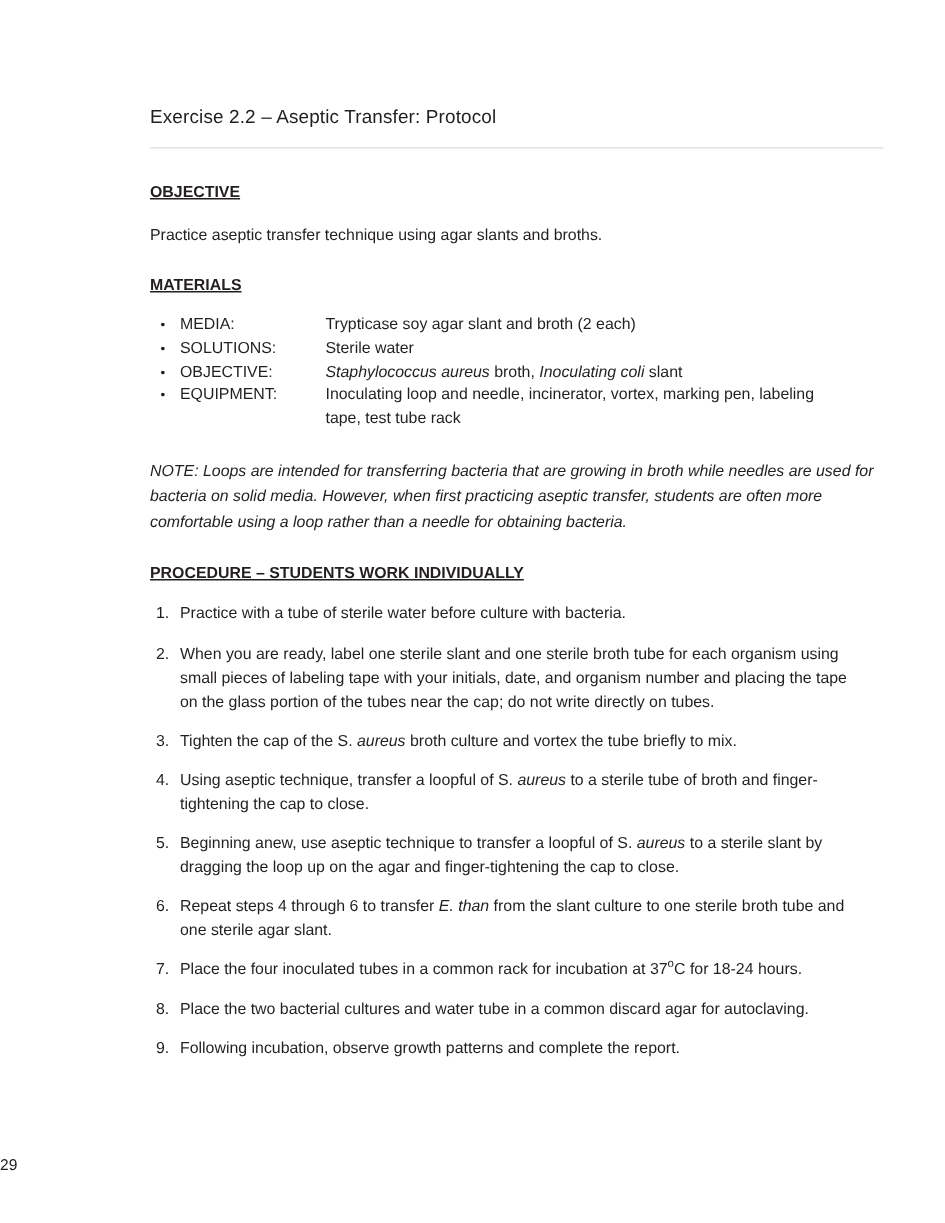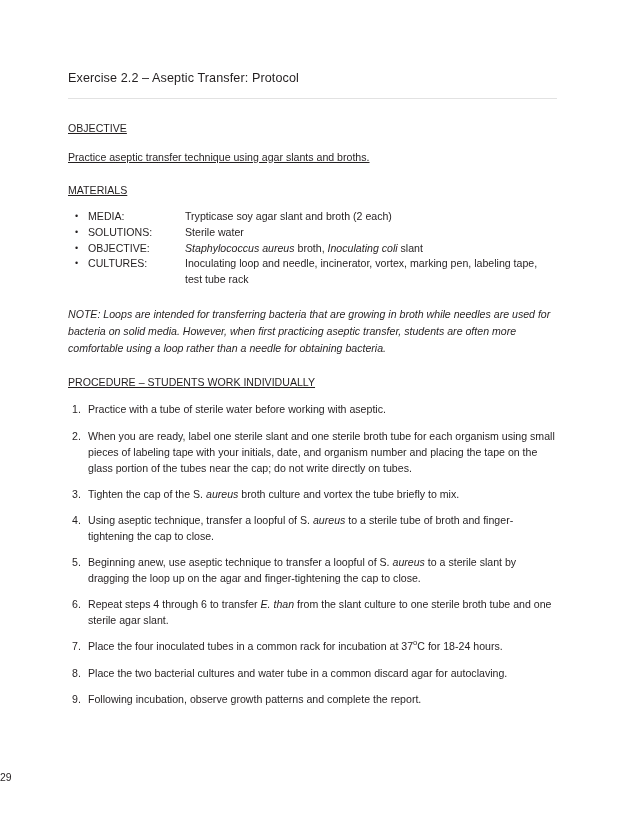--- a/index.html
+++ b/index.html
@@ -14,48 +14,47 @@
     font-family: "Liberation Sans", sans-serif;
     color: #231f20;
     -webkit-font-smoothing: antialiased;
   }
   .page {
     position: absolute;
     left: 0; top: 0;
     width: 630px;
     height: 815px;
     box-sizing: border-box;
-    padding: 70px 62px 0 68px;
+    padding: 70px 62px 0 100px;
   }
   .doc-title {
     font-size: 12.6px;
     letter-spacing: 0.1px;
     color: #231f20;
     margin: 0;
     font-weight: normal;
     line-height: 1.3;
   }
   .title-rule {
     border: 0;
     border-top: 1px solid #e2e2e2;
     margin: 12px 0 0 0;
     width: 489px;
   }
   .section-head {
     font-size: 10.6px;
     text-decoration: underline;
     margin: 0;
-    font-weight: normal;
+    font-weight: bold;
     line-height: 1.35;
   }
   .body-text {
     font-size: 10.6px;
     line-height: 1.45;
     margin: 0;
-    text-decoration: underline;
   }
   .note {
     font-size: 10.6px;
     font-style: italic;
     line-height: 1.62;
     margin: 0;
     width: 489px;
   }
   .sp-18 { height: 18px; }
   .sp-14 { height: 14px; }
@@ -161,38 +160,38 @@
       <span class="mat-label">SOLUTIONS:</span>
       <span class="mat-value">Sterile water</span>
     </li>
     <li>
       <span class="mat-bullet">•</span>
       <span class="mat-label">OBJECTIVE:</span>
       <span class="mat-value"><i>Staphylococcus aureus</i> broth, <i>Inoculating coli</i> slant</span>
     </li>
     <li>
       <span class="mat-bullet">•</span>
-      <span class="mat-label">CULTURES:</span>
+      <span class="mat-label">EQUIPMENT:</span>
       <span class="mat-value">Inoculating loop and needle, incinerator, vortex, marking pen, labeling tape, test tube rack</span>
     </li>
   </ul>
 
   <div class="sp-18"></div>
 
   <p class="note">NOTE: Loops are intended for transferring bacteria that are growing in broth while needles are used for bacteria on solid media. However, when first practicing aseptic transfer, students are often more comfortable using a loop rather than a needle for obtaining bacteria.</p>
 
   <div class="sp-18"></div>
 
   <h2 class="section-head">PROCEDURE – STUDENTS WORK INDIVIDUALLY</h2>
   <div class="sp-12"></div>
 
   <ol class="procedure">
     <li>
       <span class="num">1.</span>
-      <span class="step-text">Practice with a tube of sterile water before working with aseptic.</span>
+      <span class="step-text">Practice with a tube of sterile water before culture with bacteria.</span>
     </li>
     <li>
       <span class="num">2.</span>
       <span class="step-text">When you are ready, label one sterile slant and one sterile broth tube for each organism using small pieces of labeling tape with your initials, date, and organism number and placing the tape on the glass portion of the tubes near the cap; do not write directly on tubes.</span>
     </li>
     <li>
       <span class="num">3.</span>
       <span class="step-text">Tighten the cap of the S. <i>aureus</i> broth culture and vortex the tube briefly to mix.</span>
     </li>
     <li>

